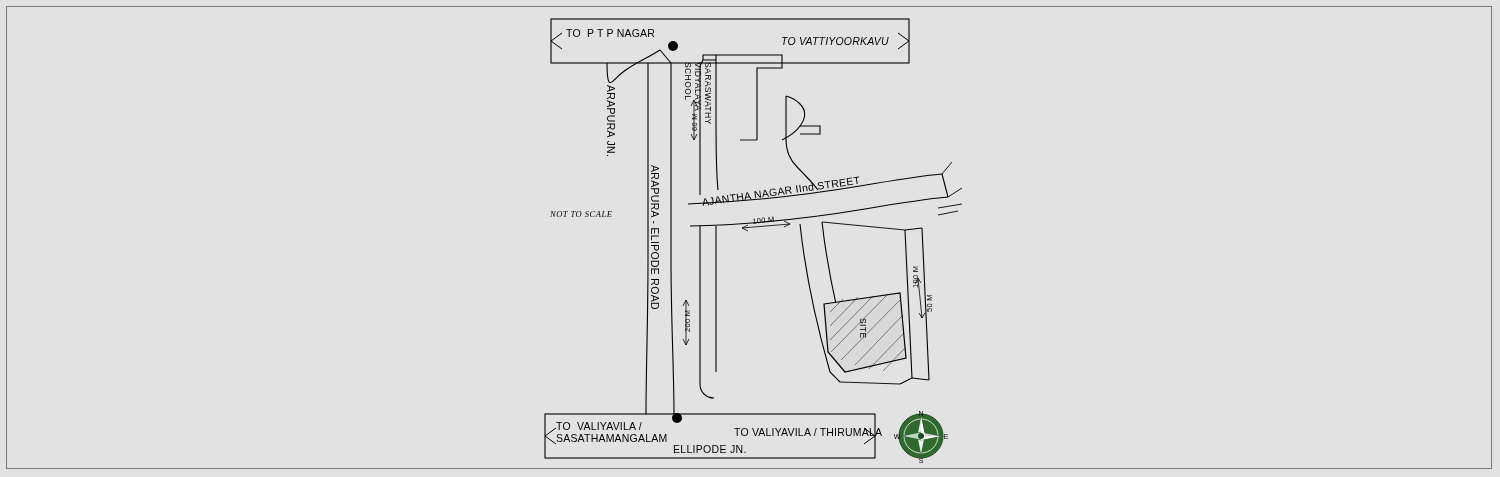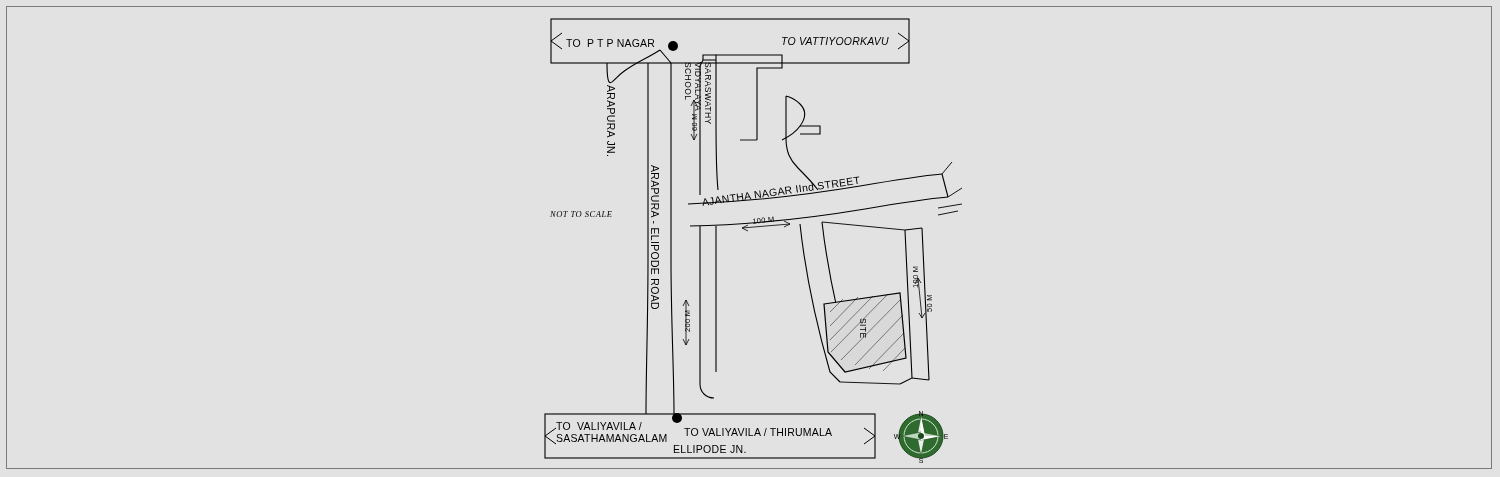--- a/index.html
+++ b/index.html
@@ -181,26 +181,26 @@
         <path d="M918,278 L915,284 M918,278 L921,283 M922,318 L919,313 M922,318 L925,313"></path>
       </g>
 
       <circle cx="673" cy="46" r="5" fill="#000" stroke="none"></circle>
       <circle cx="677" cy="418" r="5" fill="#000" stroke="none"></circle>
     </g>
   </svg>
 
   <div class="lbl lp-sub" style="left:550px; top:210px;">NOT TO SCALE</div>
 
-  <div class="lbl dest" style="left:566px; top:37px;">TO  P T P NAGAR</div>
+  <div class="lbl dest" style="left:566px; top:27px;">TO  P T P NAGAR</div>
   <div class="lbl dest" style="left:781px; top:35px;font-style:italic;">TO VATTIYOORKAVU</div>
 
   <div class="lbl dest" style="left:556px; top:420px;">TO  VALIYAVILA /
 SASATHAMANGALAM</div>
-  <div class="lbl dest" style="left:684px; top:426px;">TO VALIYAVILA / THIRUMALA</div>
+  <div class="lbl dest" style="left:734px; top:426px;">TO VALIYAVILA / THIRUMALA</div>
 
   <div class="lbl road-name" style="left:673px; top:443px;">ELLIPODE JN.</div>
 
   <div class="lbl road-name rot90" style="left:617px; top:85px;">ARAPURA JN.</div>
   <div class="lbl road-name rot90" style="left:661px; top:165px;">ARAPURA - ELIPODE ROAD</div>
 
   <div class="lbl road-name" style="left:701px; top:196px; transform: rotate(-8deg); transform-origin: 0 0;">AJANTHA NAGAR IInd STREET</div>
 
   <div class="lbl small-cap rot90" style="left:712px; top:62px;">SARASWATHY
 VIDYALAYA

